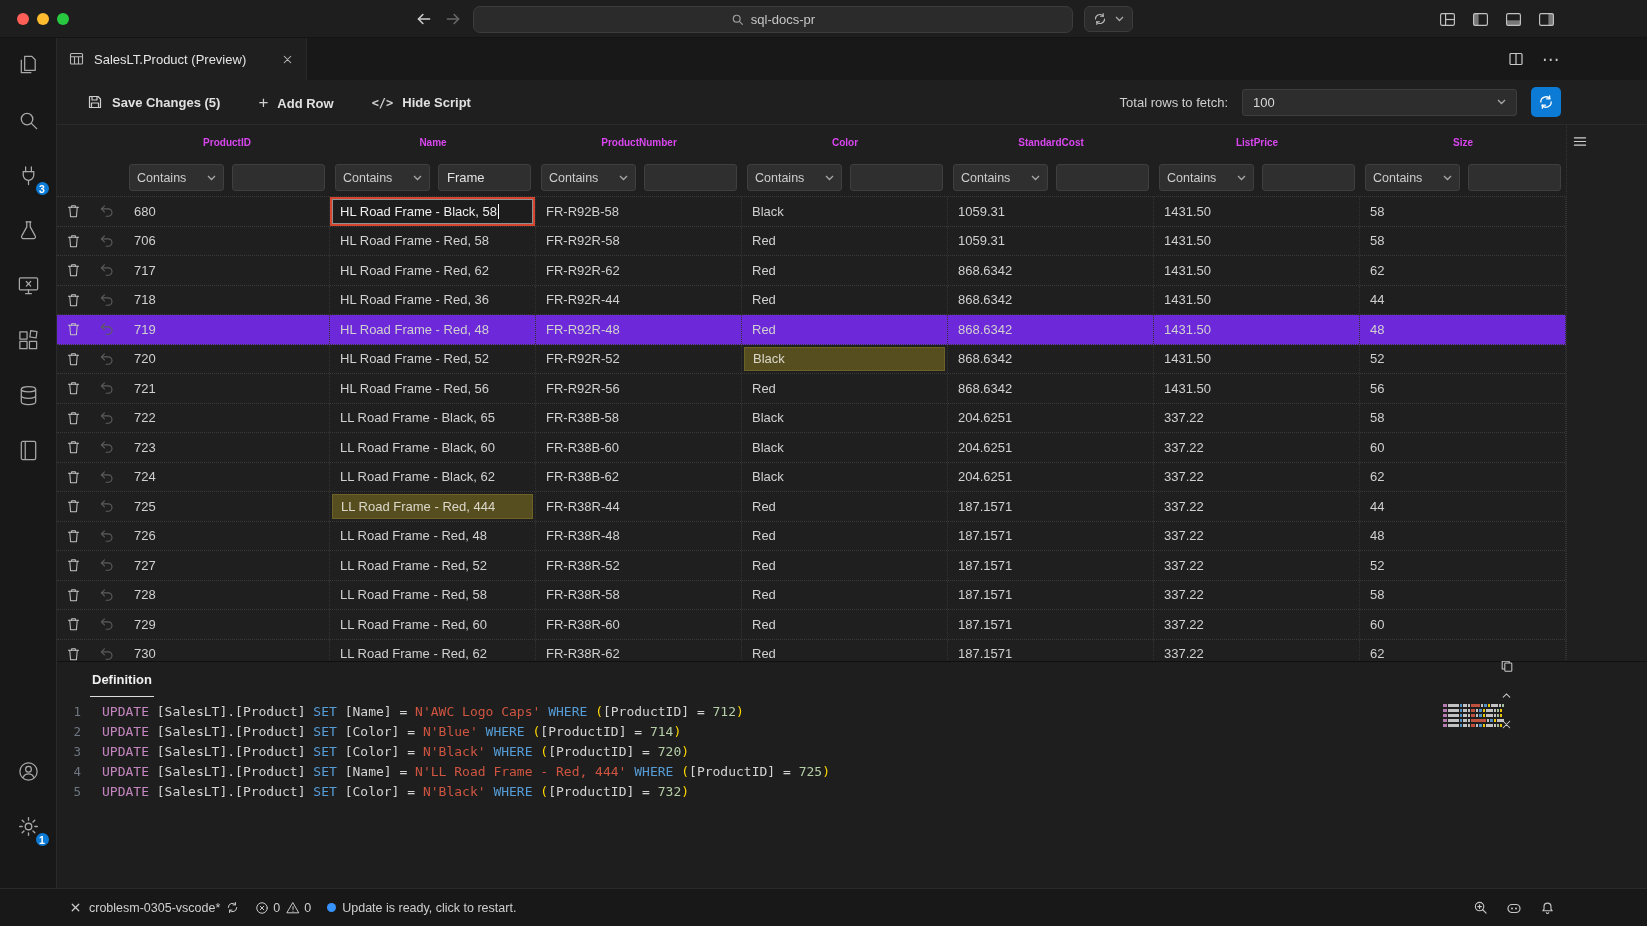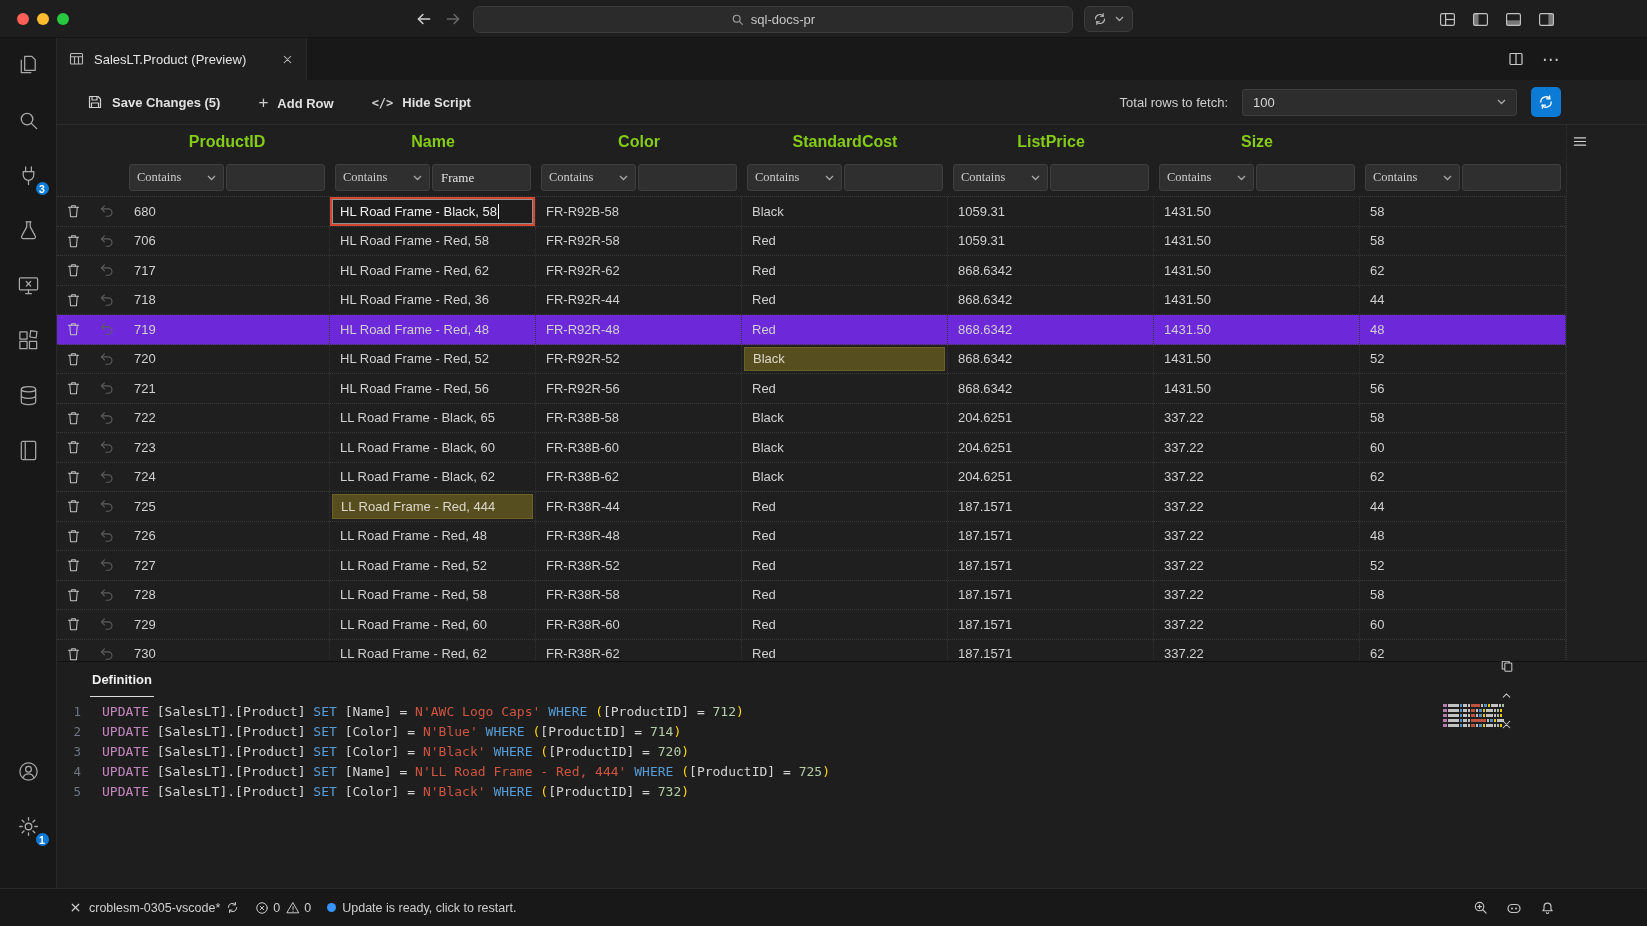--- a/index.html
+++ b/index.html
@@ -46,23 +46,23 @@
   .toolbar-right{margin-left:auto;display:flex;align-items:center;gap:14px;padding-right:86px;}
   .rows-label{color:#cfcfcf;font-weight:400;}
   .rows-dd{width:275px;height:27px;background:#2d2d2d;border:1px solid #3e3e3e;border-radius:3px;display:flex;align-items:center;padding:0 10px;color:#d7d7d7;}
   .rows-dd .chev{margin-left:auto;}
   .refresh-btn{width:30px;height:30px;border-radius:5px;background:var(--accent,#0078d4);display:flex;align-items:center;justify-content:center;border:none;color:#fff;cursor:pointer;}
 
   
   .grid{flex:1;min-height:0;position:relative;border-top:1px solid #2a2a2a;}
   .grow{display:grid;grid-template-columns:33px 34px repeat(7,206px);}
   .grid-head{height:34px;}
-  .gh-cell{display:flex;align-items:center;justify-content:center;font-weight:700;color:#84cc16;font-size:16px;}
+  .gh-cell{display:flex;align-items:center;justify-content:center;font-weight:700;color:#d946ef;font-size:10px;}
   .grid-filters{height:38px;border-bottom:1px dotted #3a3a3a;}
-  .gf-cell{padding:5px 5px;display:flex;gap:2px;align-items:center;font-family:Liberation Serif, serif;}
+  .gf-cell{padding:5px 5px;display:flex;gap:8px;align-items:center;}
   .filter-dd{flex:0 0 95px;height:27px;background:#2f2f2f;border:1px solid #3f3f3f;border-radius:3px;display:flex;align-items:center;padding:0 7px;font-size:12.5px;color:#cdcdcd;cursor:pointer;}
   .filter-dd svg{margin-left:auto;}
   .filter-input{flex:1;min-width:0;height:27px;background:#2f2f2f;border:1px solid #3f3f3f;border-radius:3px;color:#e2e2e2;font-size:13px;padding:0 8px;font-family:inherit;outline:none;}
   .grid-rows{height:464px;overflow:hidden;}
   .row{height:29.5px;border-bottom:1px dotted #3a3a3a;background:#1f1f1f;}
   .row.sel{background:#6d28d9;}
   .icon-cell{display:flex;align-items:center;justify-content:center;cursor:pointer;}
   .cell{display:flex;align-items:center;padding:0 10px;font-size:13px;color:#d0d0d0;border-right:1px dotted #333;position:relative;white-space:nowrap;overflow:hidden;}
   .cell.editing{padding:0;overflow:visible;}
   .editbox{position:absolute;inset:0;border:2px solid var(--editred,#d6452e);background:#1d1d1d;display:flex;z-index:2;}
@@ -336,20 +336,21 @@
           </button>
         </div>
       </div>
 
       <div class="grid">
         <div class="grid-head grow" id="gridHead">
             <div class="gh-cell"></div>
             <div class="gh-cell"></div>
             <div class="gh-cell">ProductID</div>
             <div class="gh-cell">Name</div>
+            <div class="gh-cell">ProductNumber</div>
             <div class="gh-cell">Color</div>
             <div class="gh-cell">StandardCost</div>
             <div class="gh-cell">ListPrice</div>
             <div class="gh-cell">Size</div>
           </div>
         <div class="grid-filters grow" id="gridFilters">
             <div class="gf-cell"></div>
             <div class="gf-cell"></div>
             <div class="gf-cell">
               <div class="filter-dd">

